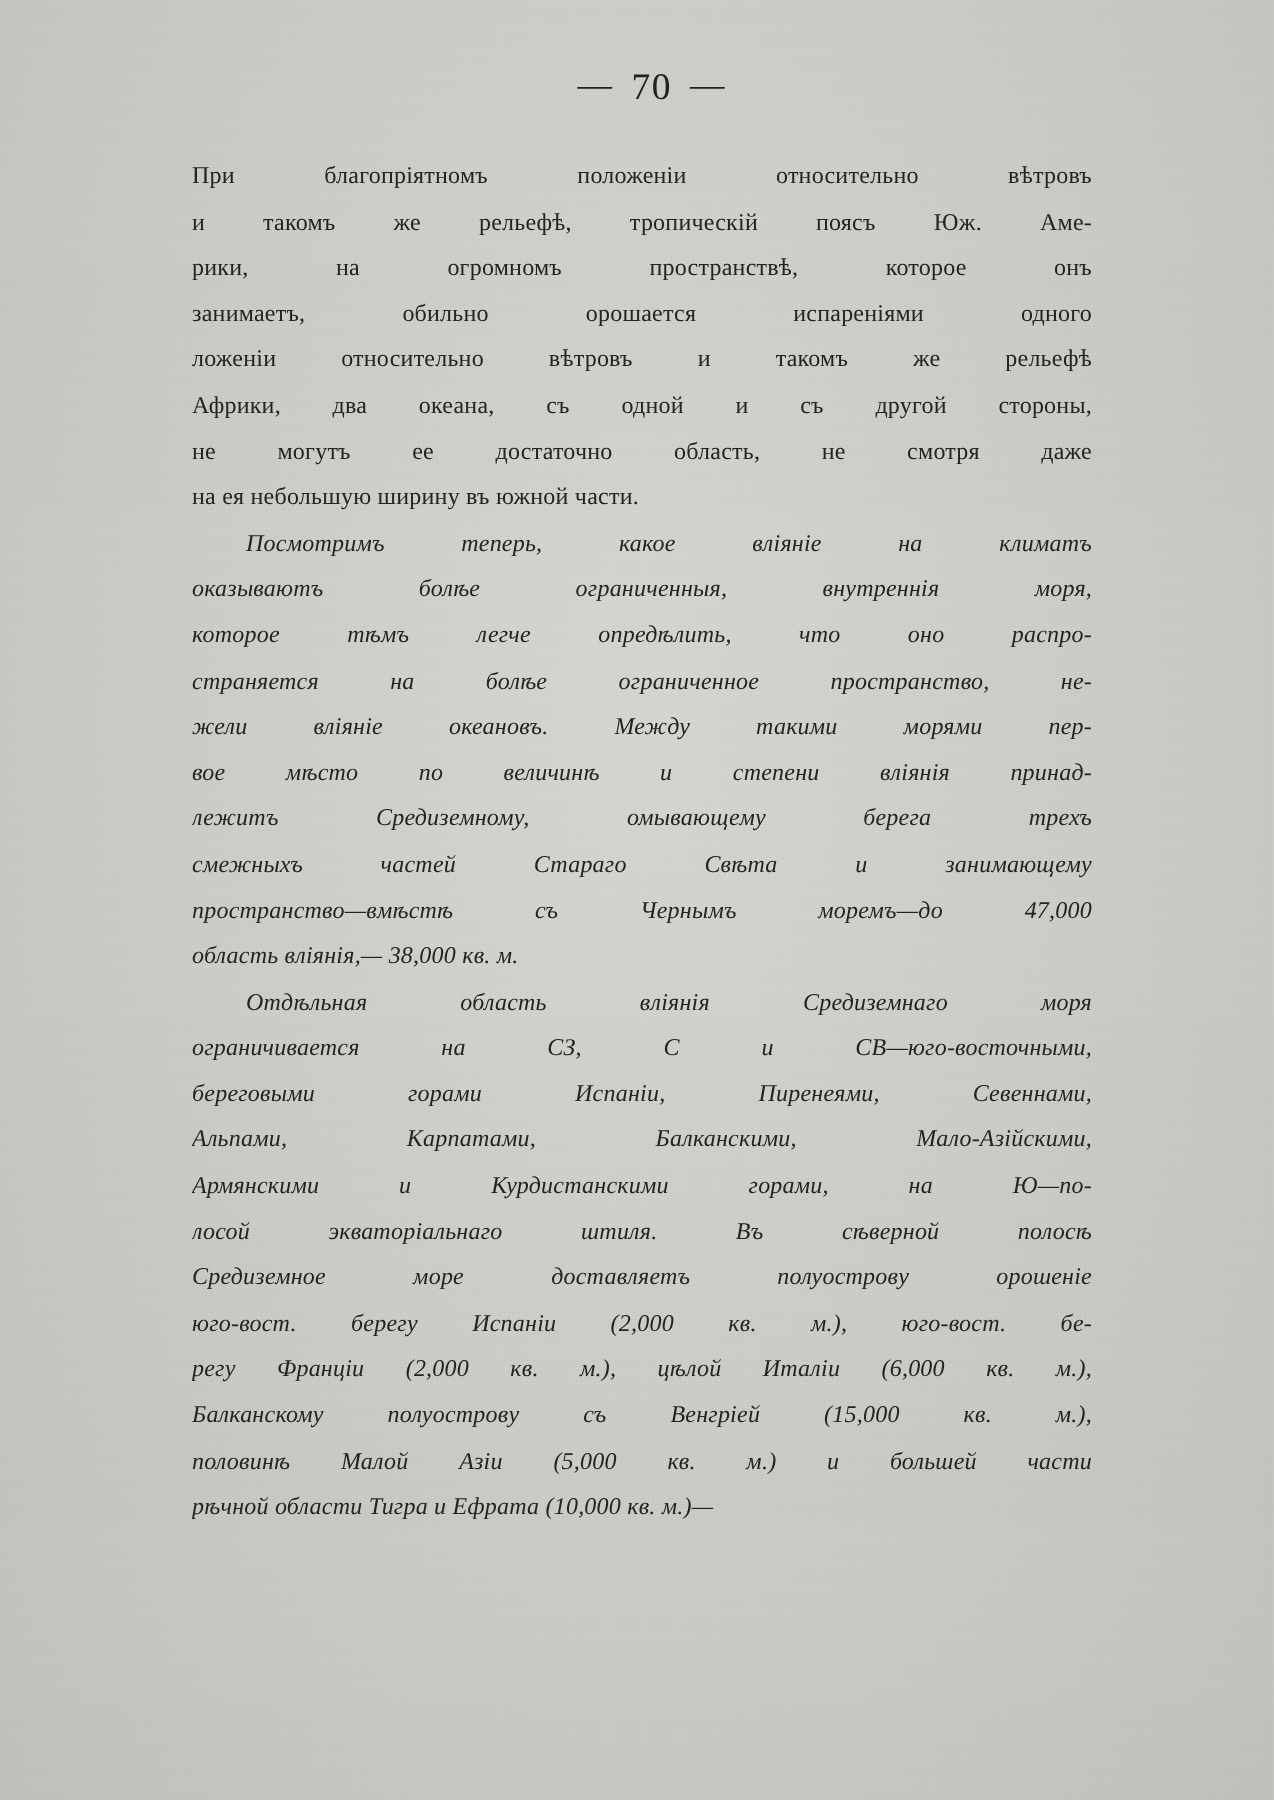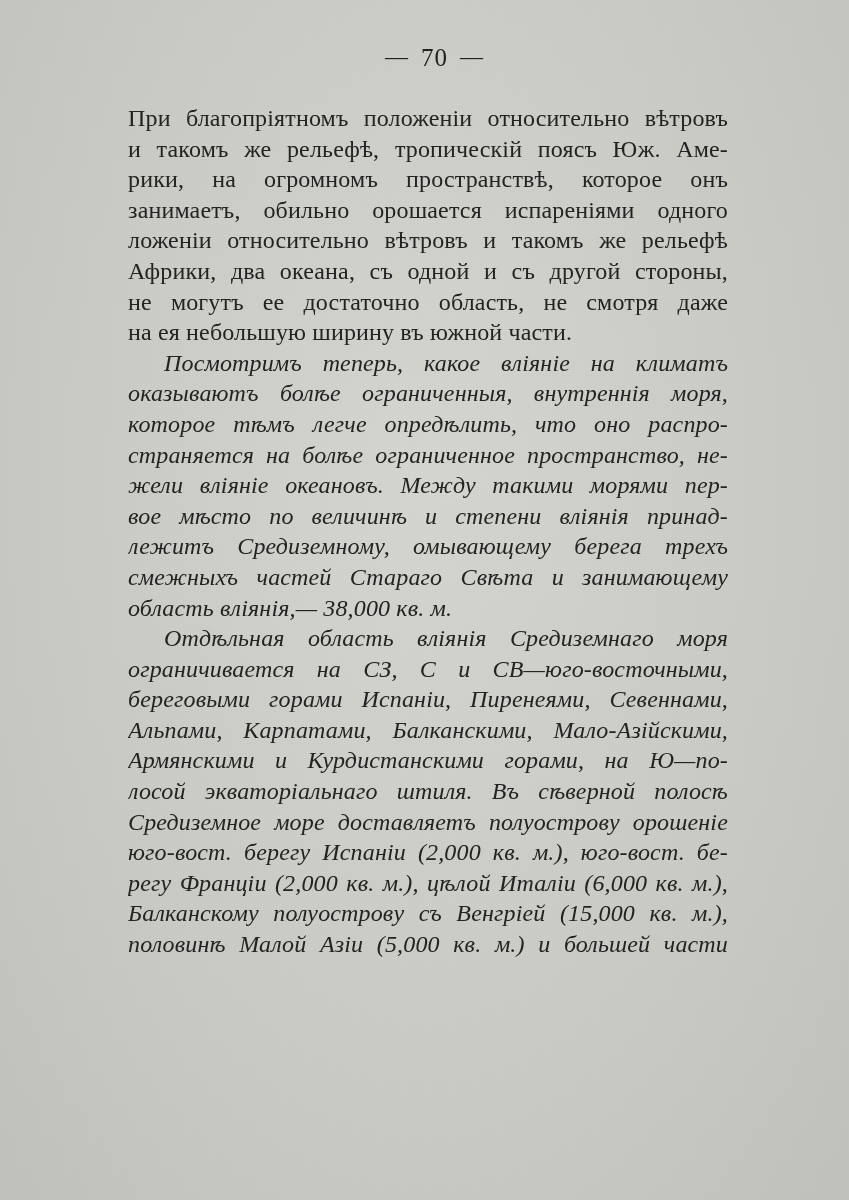--- a/index.html
+++ b/index.html
@@ -48,21 +48,21 @@
     vertical-align: 2px;
   }
   .textblock {
     position: absolute;
     top: 103px;
     left: 128px;
     width: 600px;
   }
   p.para {
     margin: 0 0 0 0;
-    font-size: 24px;
+    font-size: 16px;
     line-height: 30.6px;
     text-align: justify;
     color: #232323;
     letter-spacing: 0.15px;
   }
   p.para + p.para {
     margin-top: 0;
     font-style: italic;
   }
   .line {
@@ -102,29 +102,31 @@
       </p>
     <p class="para">
         <span class="line" style="text-indent: 36px;">Посмотримъ теперь, какое вліяніе на климатъ</span>
         <span class="line">оказываютъ болѣе ограниченныя, внутреннія моря,</span>
         <span class="line">которое тѣмъ легче опредѣлить, что оно распро-</span>
         <span class="line">страняется на болѣе ограниченное пространство, не-</span>
         <span class="line">жели вліяніе океановъ. Между такими морями пер-</span>
         <span class="line">вое мѣсто по величинѣ и степени вліянія принад-</span>
         <span class="line">лежитъ Средиземному, омывающему берега трехъ</span>
         <span class="line">смежныхъ частей Стараго Свѣта и занимающему</span>
+        <span class="line">пространство—вмѣстѣ съ Чернымъ моремъ—до 47,000</span>
         <span class="line last">область вліянія,— 38,000 кв. м.</span>
       </p>
     <p class="para">
         <span class="line" style="text-indent: 36px;">Отдѣльная область вліянія Средиземнаго моря</span>
         <span class="line">ограничивается на СЗ, С и СВ—юго-восточными,</span>
         <span class="line">береговыми горами Испаніи, Пиренеями, Севеннами,</span>
         <span class="line">Альпами, Карпатами, Балканскими, Мало-Азійскими,</span>
         <span class="line">Армянскими и Курдистанскими горами, на Ю—по-</span>
         <span class="line">лосой экваторіальнаго штиля. Въ сѣверной полосѣ</span>
         <span class="line">Средиземное море доставляетъ полуострову орошеніе</span>
         <span class="line">юго-вост. берегу Испаніи (2,000 кв. м.), юго-вост. бе-</span>
         <span class="line">регу Франціи (2,000 кв. м.), цѣлой Италіи (6,000 кв. м.),</span>
         <span class="line">Балканскому полуострову съ Венгріей (15,000 кв. м.),</span>
         <span class="line">половинѣ Малой Азіи (5,000 кв. м.) и большей части</span>
+        <span class="line last">рѣчной области Тигра и Ефрата (10,000 кв. м.)—</span>
       </p>
   </div>
 </div>
 
 </body></html>

